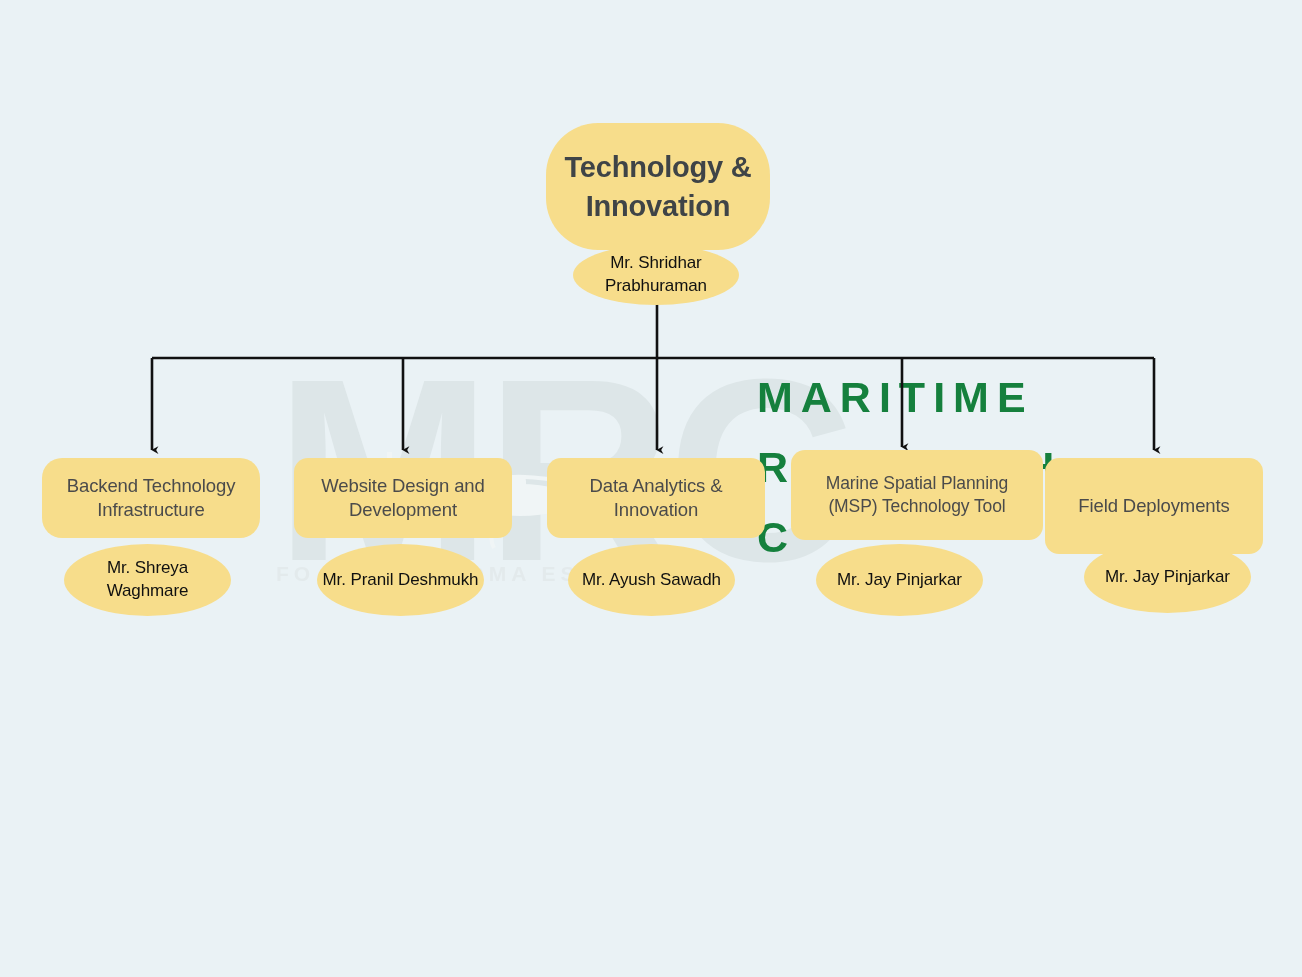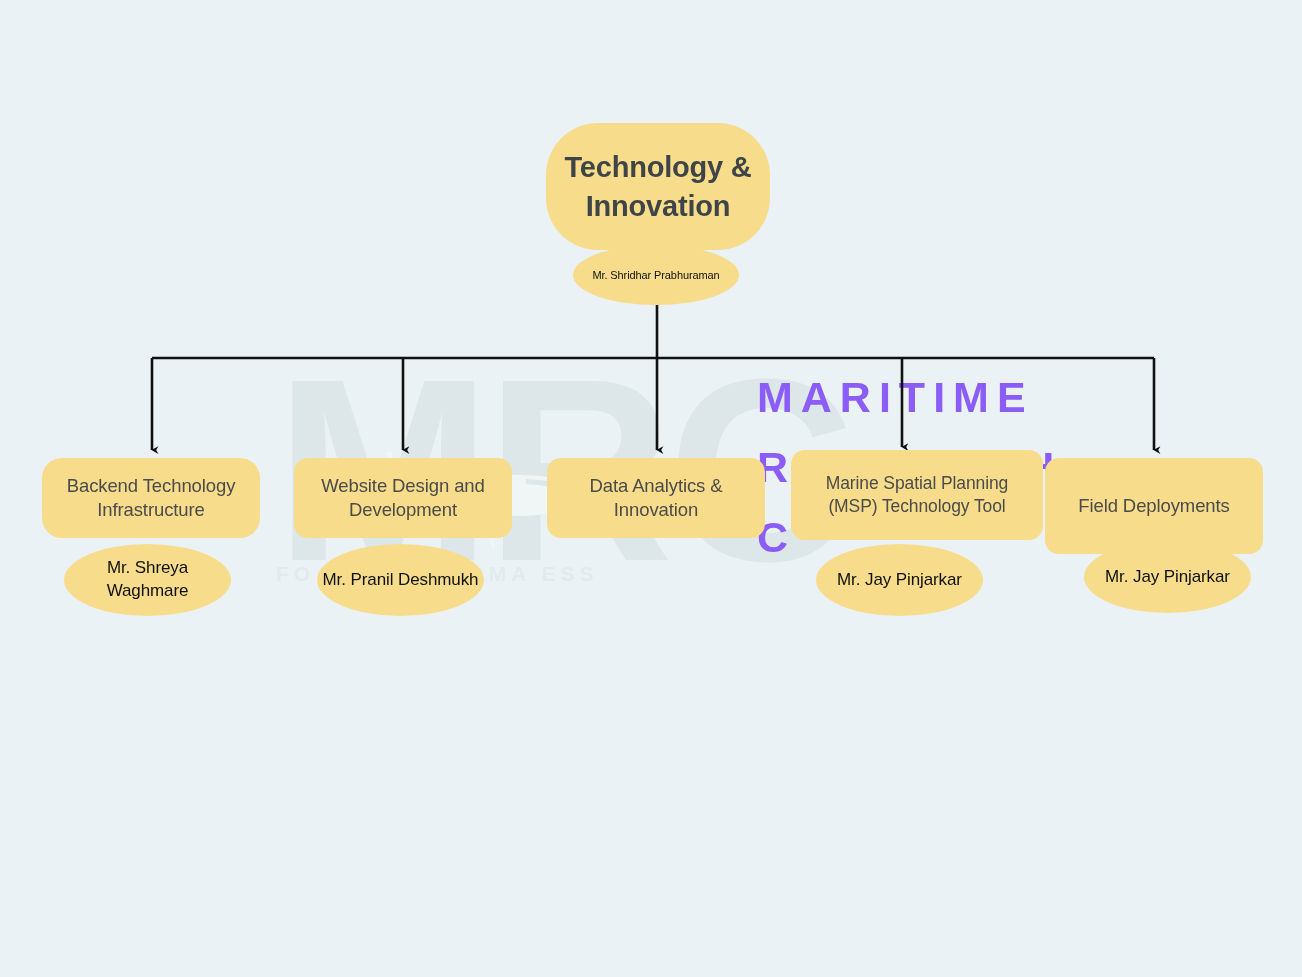--- a/index.html
+++ b/index.html
@@ -81,25 +81,25 @@
     display: flex;
     align-items: center;
     justify-content: center;
     text-align: center;
     color: #101010;
     font-size: 17px;
     line-height: 1.33;
     letter-spacing: -0.1px;
   }
   .node-ellipse.root-person {
-    font-size: 11px;
+    font-size: 17px;
   }
   .wm-text {
     position: absolute;
-    color: #8b5cf6;
+    color: #15803d;
     font-weight: bold;
     letter-spacing: 8px;
     white-space: nowrap;
   }
   .wm-tagline {
     position: absolute;
     color: #e3eaec;
     font-weight: bold;
     letter-spacing: 5px;
     white-space: nowrap;
@@ -184,20 +184,23 @@
       <span>Backend Technology Infrastructure</span>
     </div>
 
     <div class="node-ellipse" style="left:317px; top:544px; width:167px; height:72px;">
       <span>Mr. Pranil Deshmukh</span>
     </div>
     <div class="node-box child" style="left:294px; top:458px; width:218px; height:80px;">
       <span>Website Design and Development</span>
     </div>
 
+    <div class="node-ellipse" style="left:568px; top:544px; width:167px; height:72px;">
+      <span>Mr. Ayush Sawadh</span>
+    </div>
     <div class="node-box child" style="left:547px; top:458px; width:218px; height:80px;">
       <span>Data Analytics &amp; Innovation</span>
     </div>
 
     <div class="node-ellipse" style="left:816px; top:544px; width:167px; height:72px;">
       <span>Mr. Jay Pinjarkar</span>
     </div>
     <div class="node-box child tall" style="left:791px; top:450px; width:252px; height:90px;">
       <span>Marine Spatial Planning (MSP) Technology Tool</span>
     </div>

